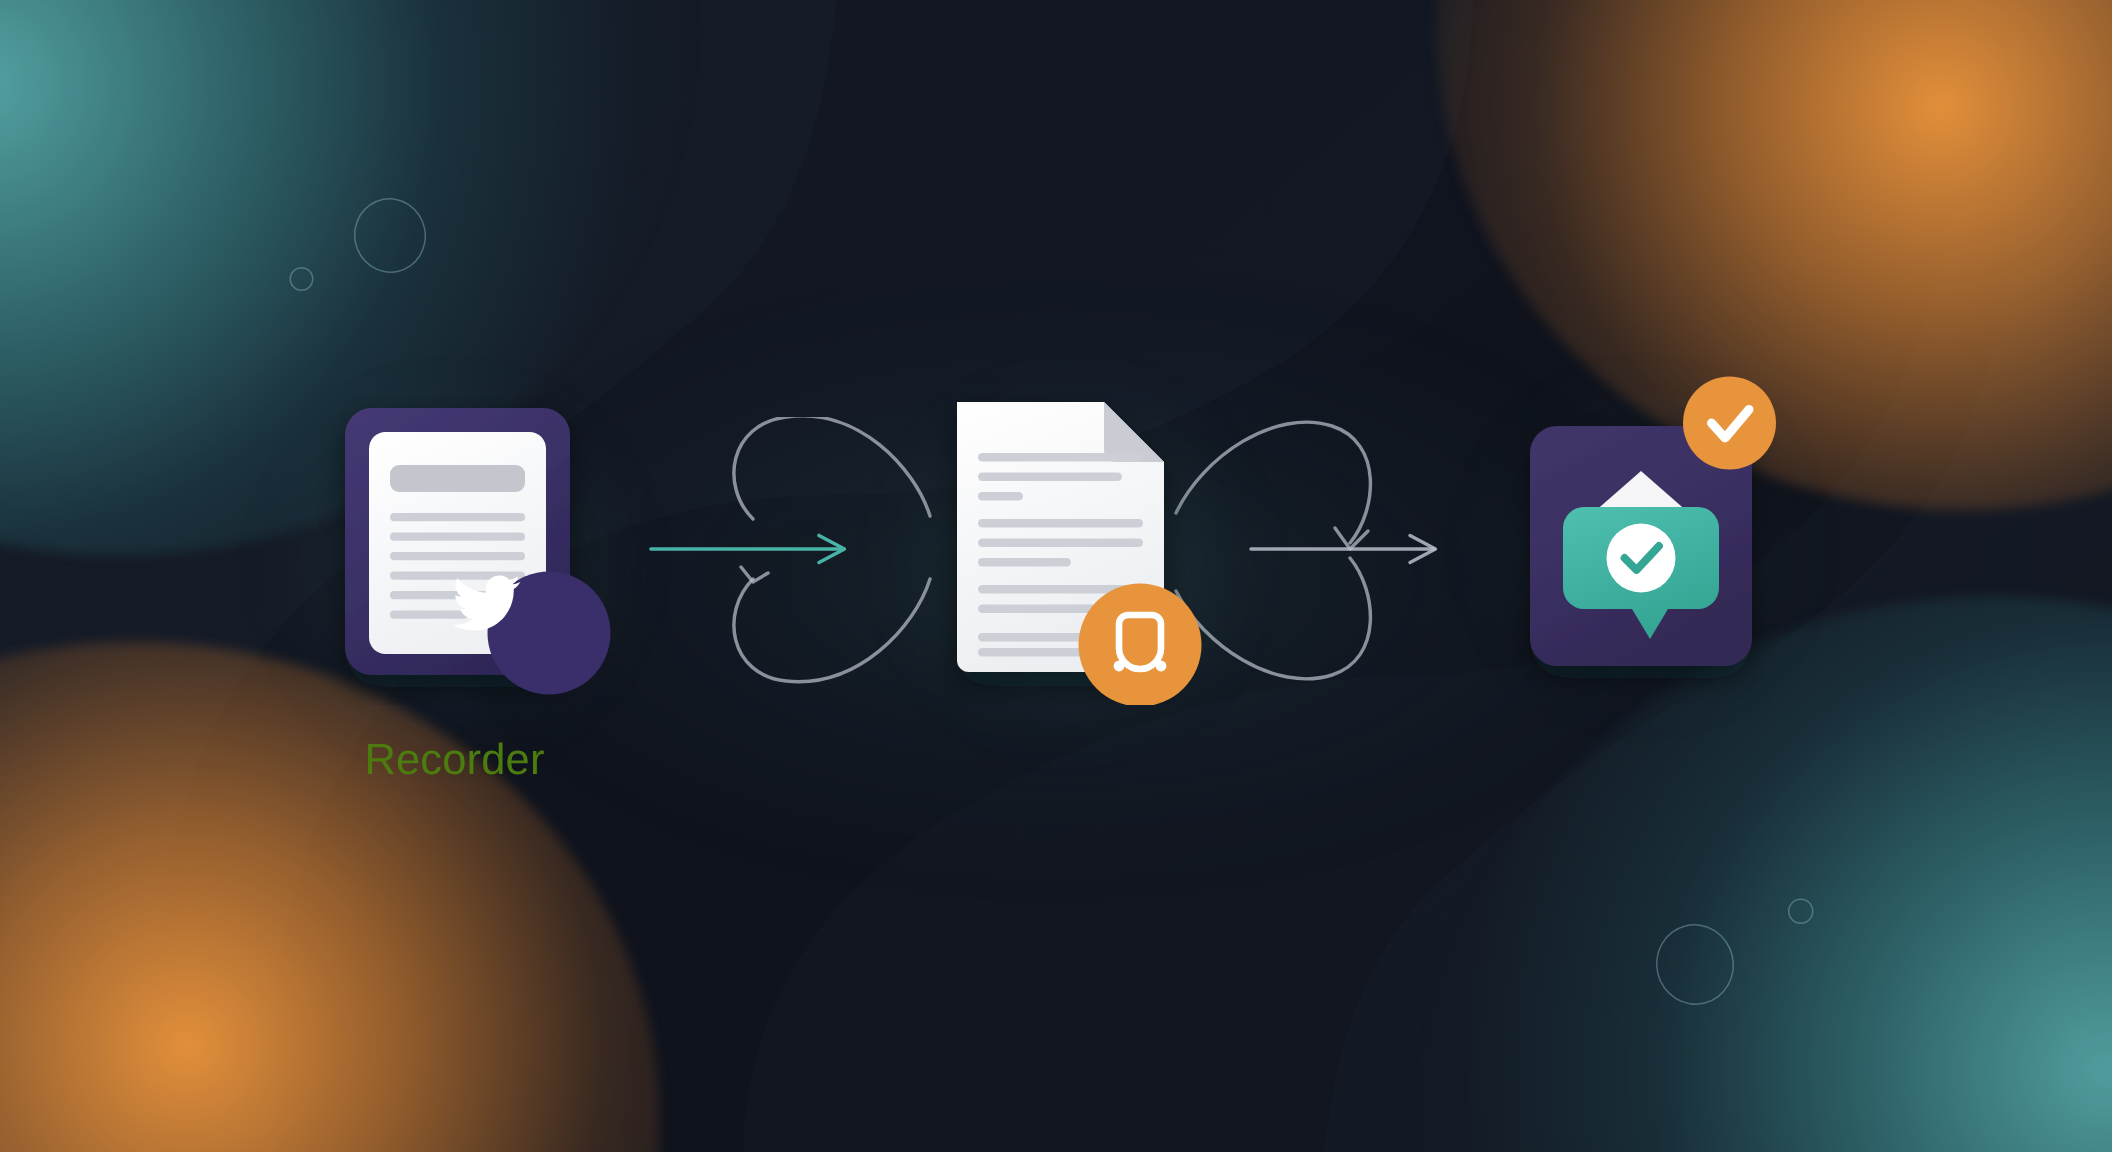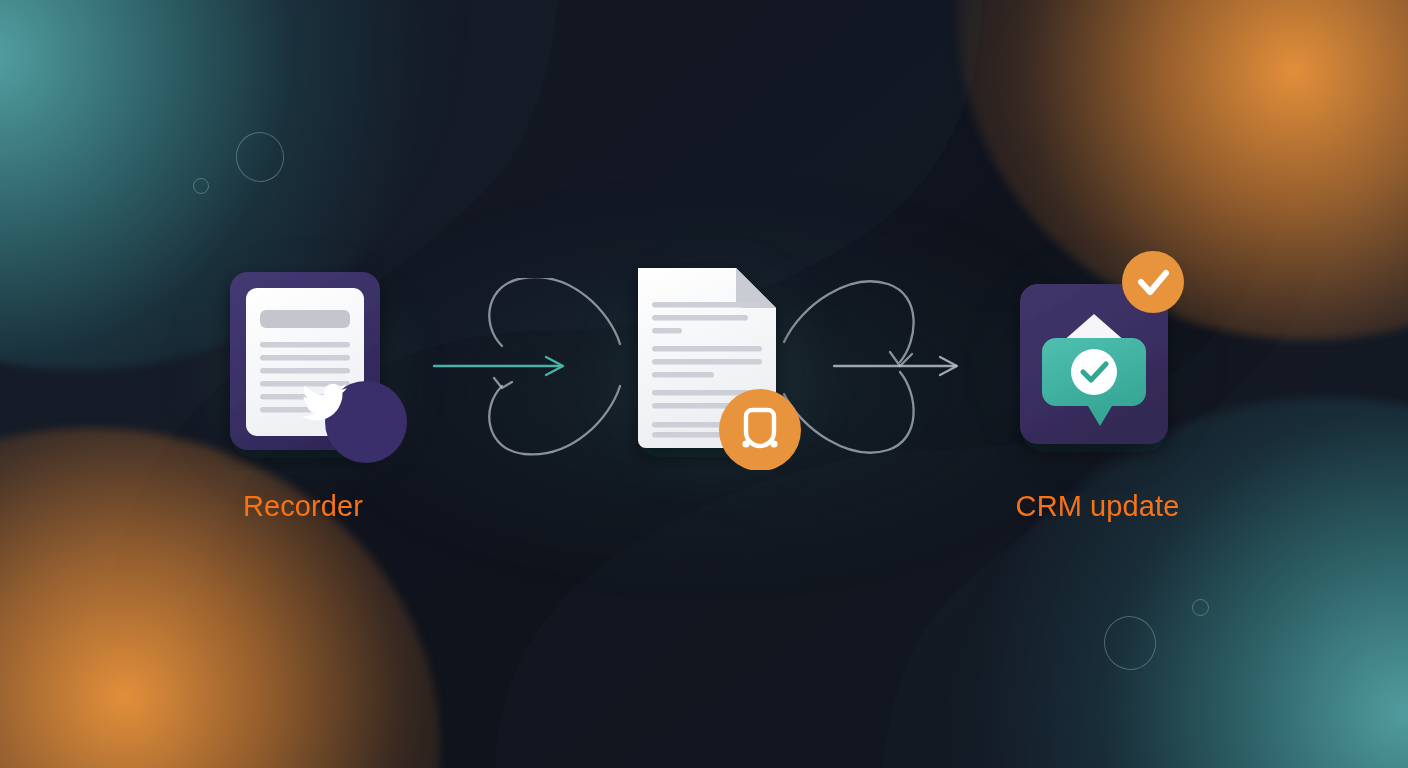--- a/index.html
+++ b/index.html
@@ -100,21 +100,21 @@
     display: flex;
     flex-direction: column;
     align-items: center;
   }
   .node-art {
     position: relative;
     display: block;
   }
   .node-label {
     margin-top: 16px;
-    color: #f97316;
+    color: #4d7c0f;
     font-size: 29px;
     letter-spacing: 0.1px;
     white-space: nowrap;
     text-align: center;
   }
 
   #node-recorder { left: 170px; top: 264px; width: 266px; }
   #node-drafting { left: 540px; top: 262px; width: 340px; }
   #node-crm      { left: 960px; top: 244px; width: 275px; }
 
@@ -339,17 +339,16 @@
             <path d="M 123,128 L 131,136 L 146,120" fill="none" stroke="#35a694" stroke-width="5.2" stroke-linecap="round" stroke-linejoin="round"></path>
           </g>
 
           <g>
             <circle cx="193" cy="38" r="31" fill="#e8943c"></circle>
             <path d="M 181,38 L 190,48 L 206,29" fill="none" stroke="#ffffff" stroke-width="6" stroke-linecap="round" stroke-linejoin="round"></path>
           </g>
         </svg>
       </div>
 
-      <div class="node-label">CRM update</div>
     </div>
 
   </div>
 </div>
 
 </body></html>

